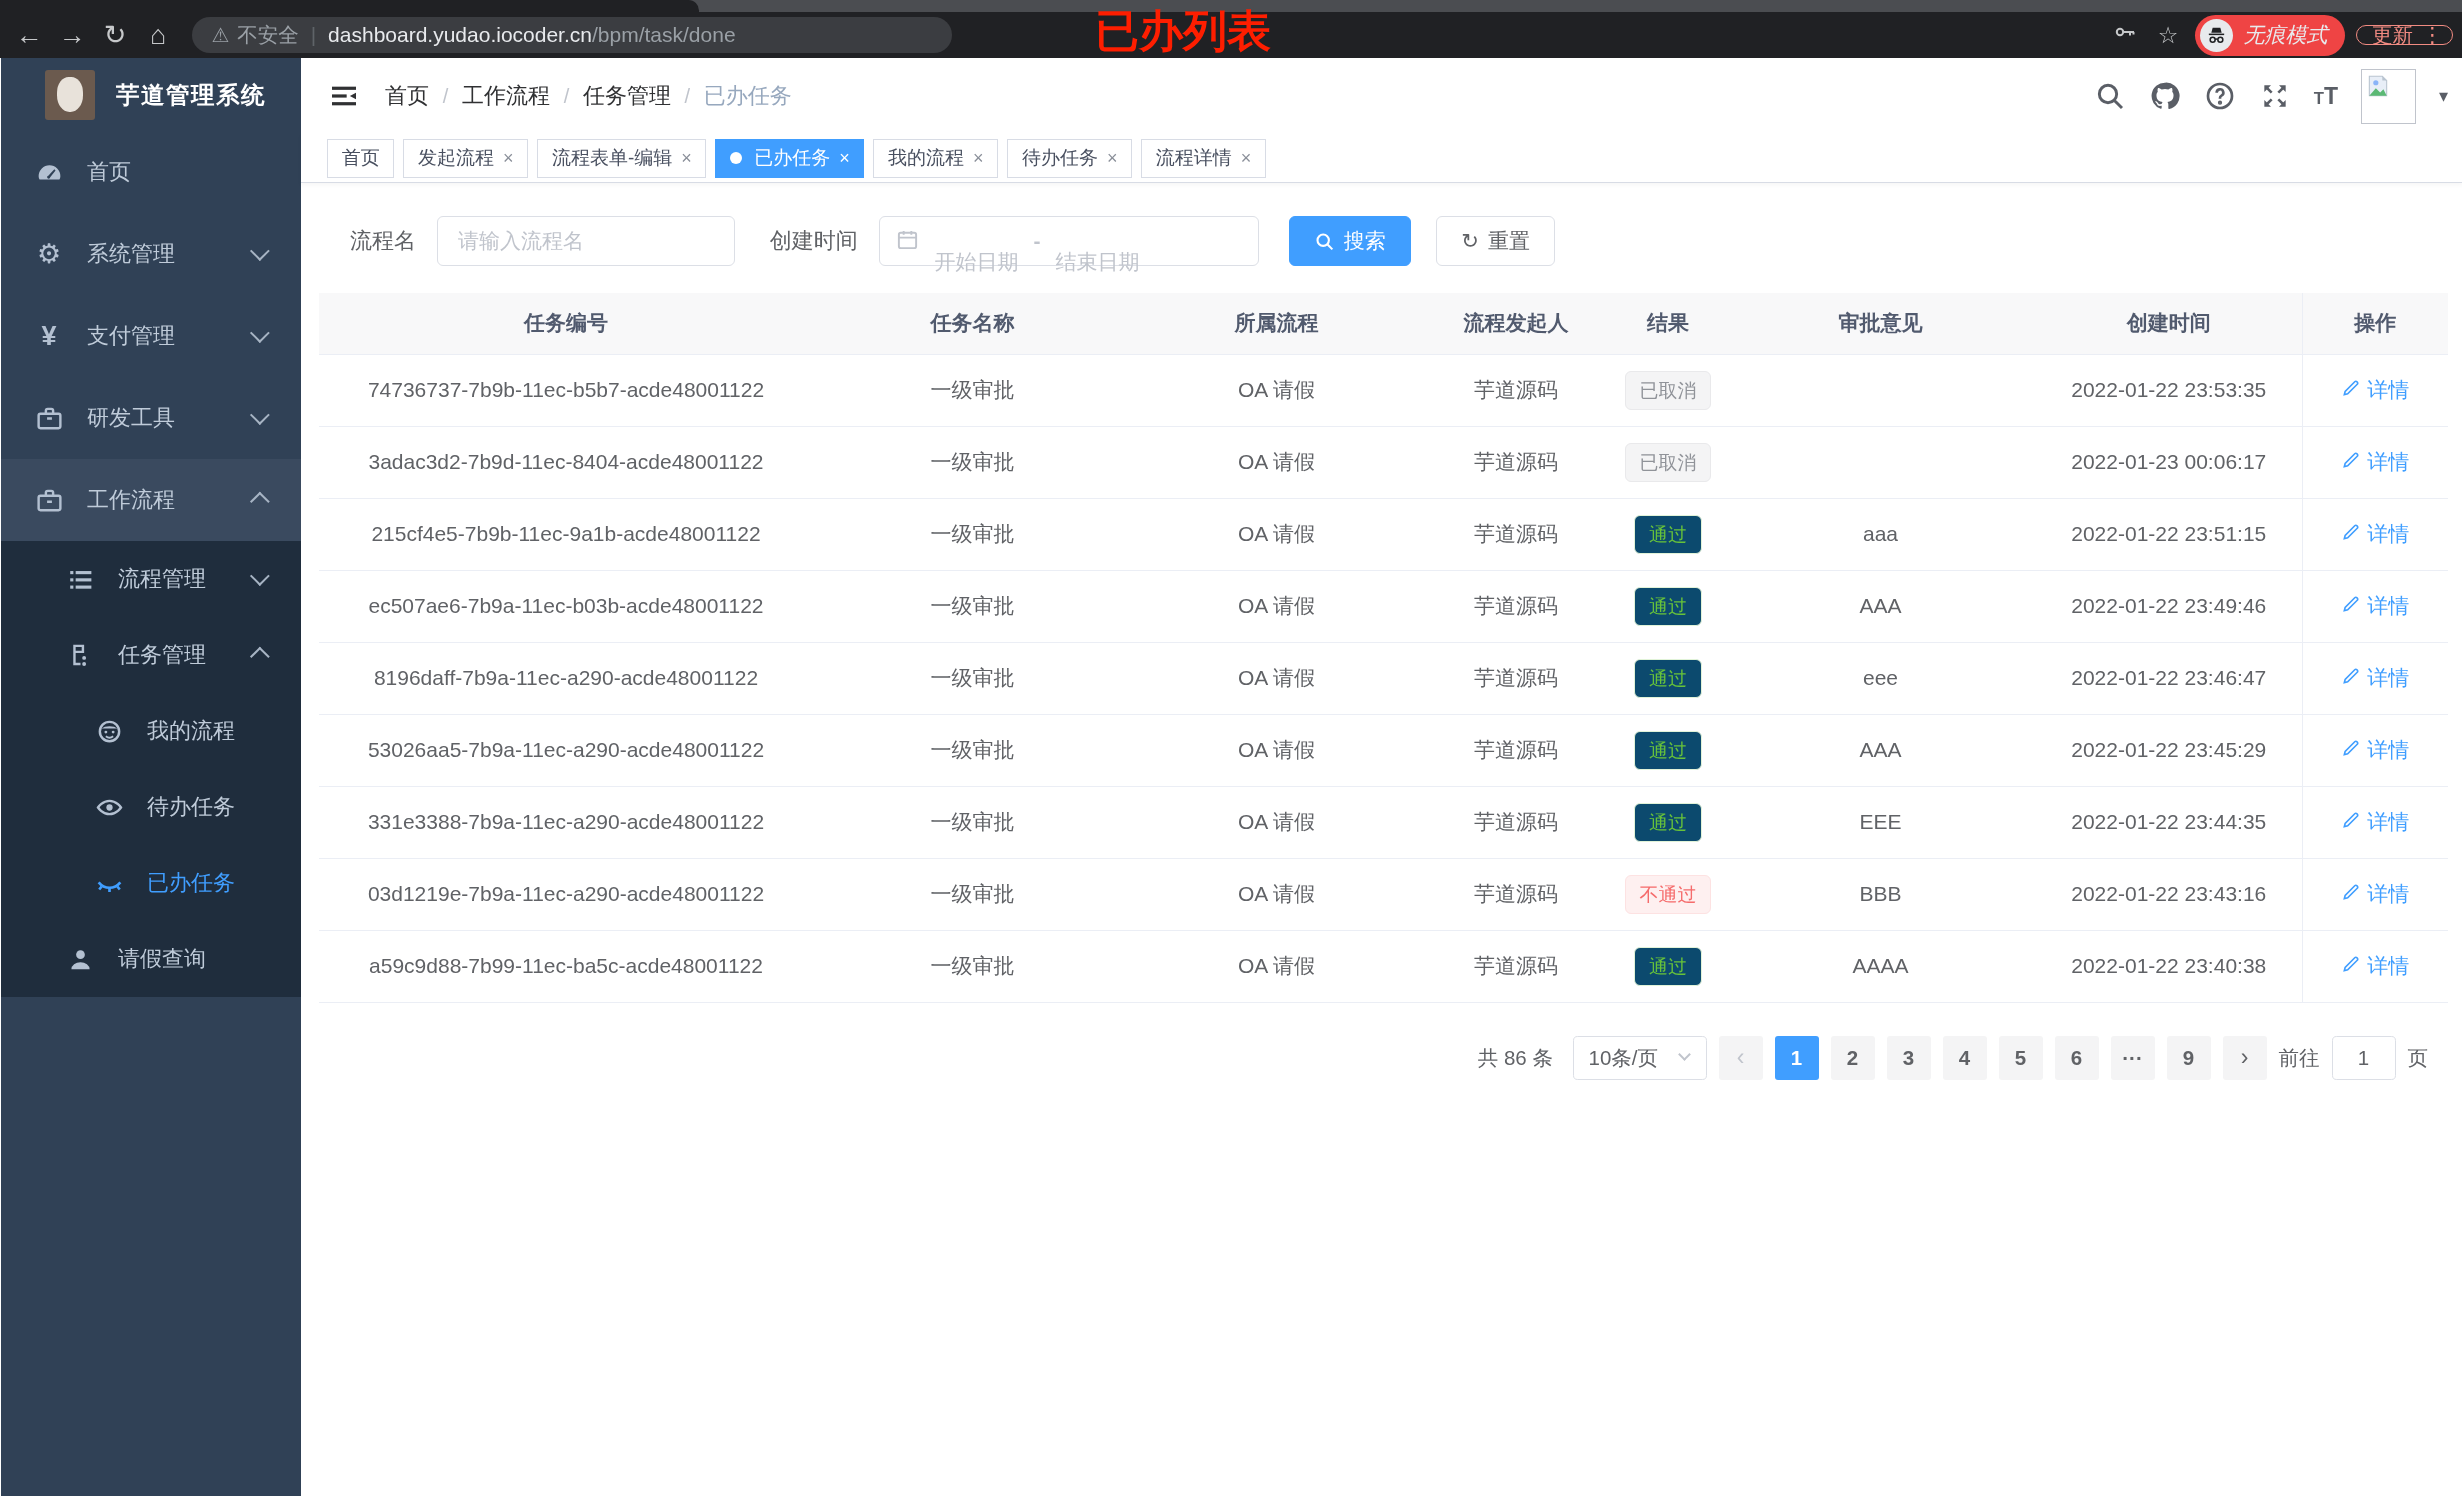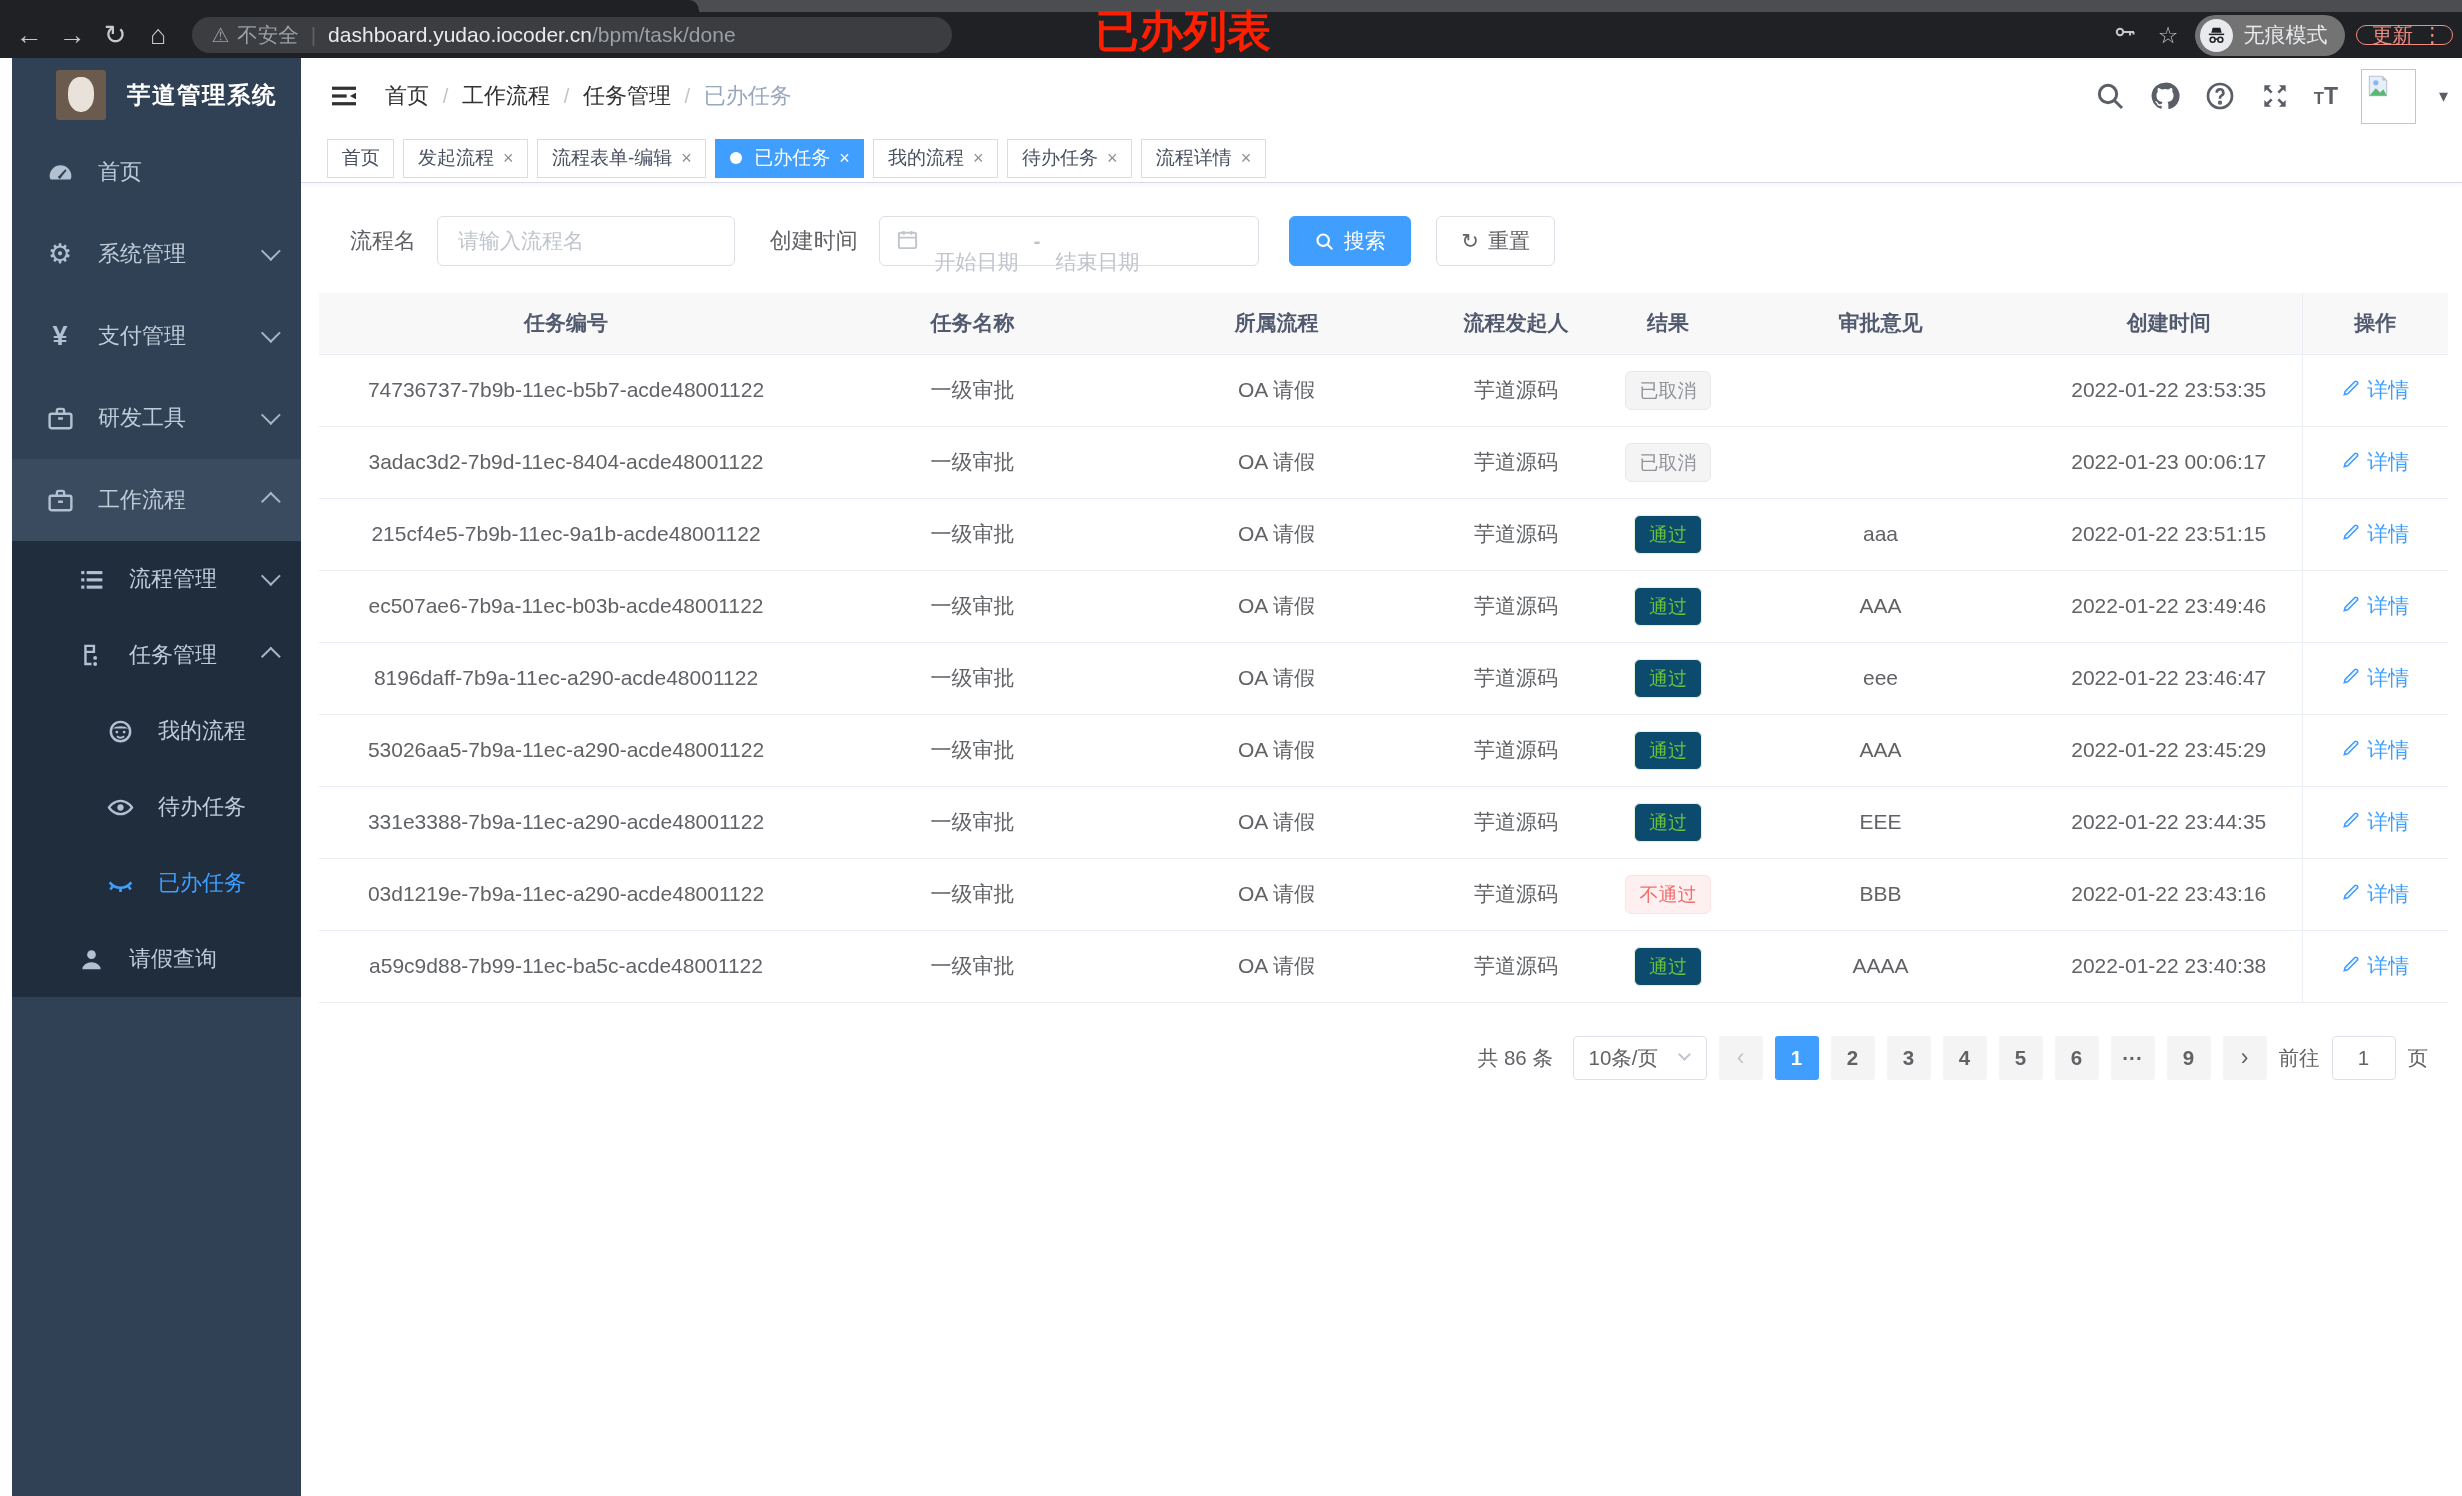--- a/index.html
+++ b/index.html
@@ -14,29 +14,29 @@
   .nav-btn { width:43px; height:43px; display:flex; align-items:center; justify-content:center; color:#c6c8ca; font-size:27px; }
   .nav-btn:first-child { margin-left:7.6px; }
   .url-pill { margin-left:12px; width:760px; height:36px; background:#3b3d41; border-radius:18px; display:flex; align-items:center; padding:0 20px; }
   .warn-glyph { color:#9aa0a6; font-size:20px; margin-right:7.6px; }
   .insecure { color:#9aa0a6; font-size:20.5px; }
   .url-sep { color:#5f6368; margin:0 12px; font-size:21px; }
   .url-host { color:#e8eaed; font-size:21px; }
   .url-path { color:#9aa0a6; font-size:21px; }
   .chrome-right { position:absolute; right:9px; top:12px; height:46px; display:flex; align-items:center; gap:10.6px; }
   .key-icon,.star-icon { color:#c6c8ca; font-size:23px; width:33px; text-align:center; }
-  .incog-pill { height:41px; background:#737373; border-radius:20.5px; display:flex; align-items:center; padding:0 18px 0 4.6px; gap:10.6px; }
+  .incog-pill { height:41px; background:#ef4444; border-radius:20.5px; display:flex; align-items:center; padding:0 18px 0 4.6px; gap:10.6px;font-style:italic; }
   .incog-circle { width:33px; height:33px; border-radius:50%; background:#e8eaed; display:flex; align-items:center; justify-content:center; }
   .incog-label { color:#e8eaed; font-size:21px; }
   .update-pill { height:20px; border:1.5px solid #f28b82; border-radius:19px; display:flex; align-items:center; padding:0 9px 0 15px; gap:9px; color:#f28b82; font-size:20.5px; }
   .kebab { font-size:21px; letter-spacing:0; }
   .annotation { position:absolute; top:1.5px; left:1095px; color:#fe1e00; font-size:44px; font-weight:bold; z-index:50; }
 
   
-  .sidebar { position:absolute; top:58px; left:12px; width:301px; height:1439px; background:#304156; overflow:hidden; }
+  .sidebar { position:absolute; top:58px; left:1px; width:301px; height:1439px; background:#304156; overflow:hidden; }
   .logo-row { height:73px; display:flex; align-items:center; padding-left:44px; gap:21px; }
   .logo-img { width:50px; height:50px; border-radius:3px; background:#6b5a4e; position:relative; overflow:hidden; }
   .logo-img::after{ content:""; position:absolute; left:12px; top:7.6px; width:26px; height:35px; background:#e8e2da; border-radius:45% 45% 48% 48%; }
   .logo-title { color:#fff; font-size:23.5px; font-weight:bold; letter-spacing:1.5px; }
   .menu-item { display:flex; align-items:center; color:#bfcbd9; font-size:22px; position:relative; cursor:pointer; }
   .menu-item.lvl1 { height:82px; padding-left:30px; }
   .menu-item.lvl2 { height:76px; padding-left:61px; }
   .menu-item.lvl3 { height:76px; padding-left:90px; }
   .menu-item.sub { background:#1f2d3d; }
   .menu-item.highlight { background:#3a4a5f; }

